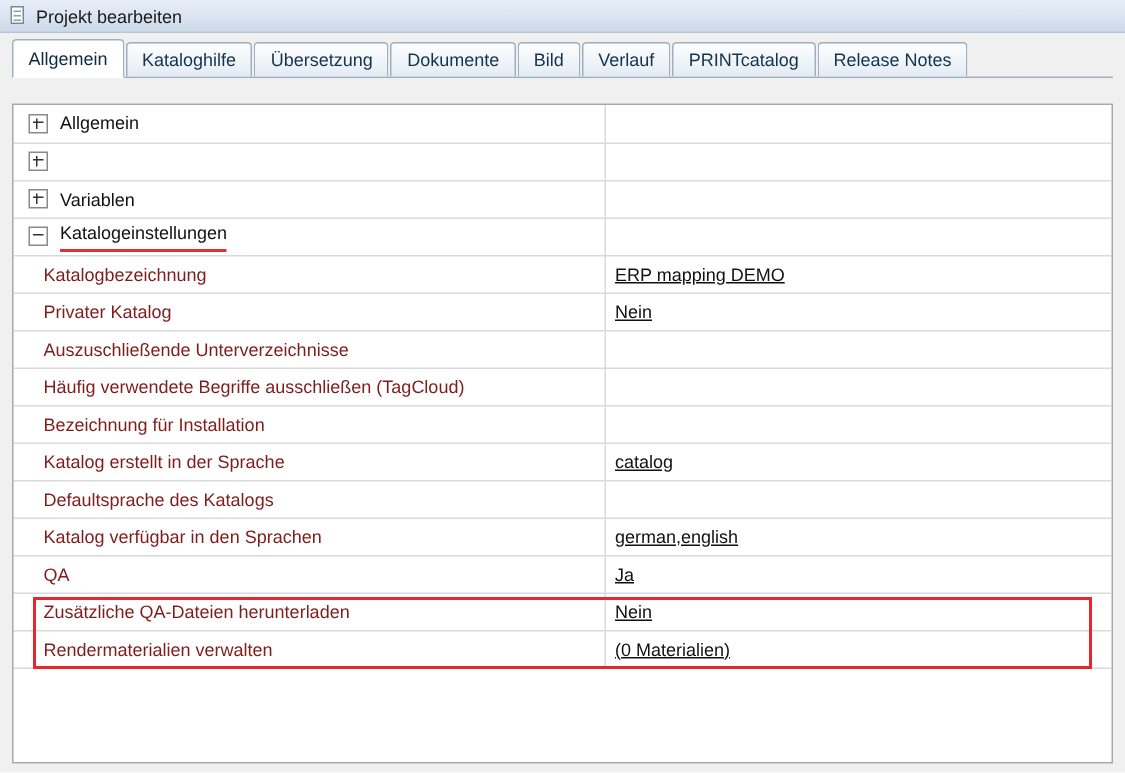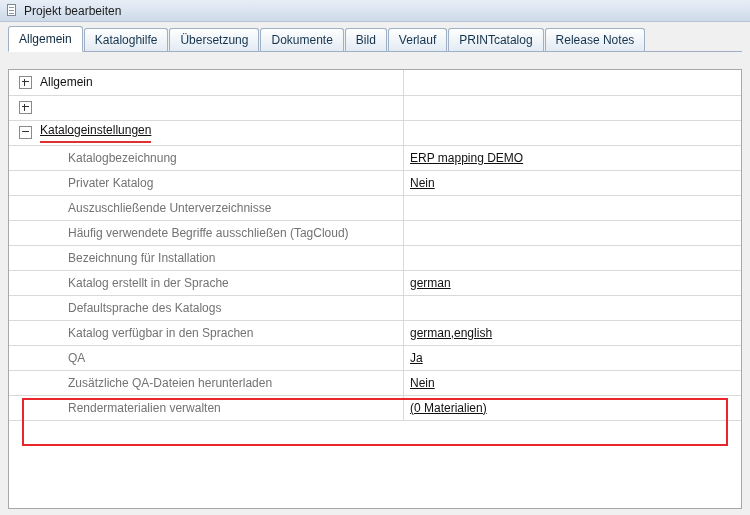--- a/index.html
+++ b/index.html
@@ -171,26 +171,25 @@
     height: 7px;
     background: #333333;
   }
   .group-label {
     font-size: 12px;
     color: #111111;
   }
   .group-label.underlined {
     border-bottom: 2px solid #e03131;
     padding-bottom: 4px;
-    text-decoration: underline;
   }
   .child-label {
-    padding-left: 59px;
-    font-size: 12px;
-    color: #737373;
+    padding-left: 20px;
+    font-size: 12px;
+    color: #7f1d1d;
   }
 
   
   .highlight-box {
     position: absolute;
     left: 22px;
     top: 398px;
     width: 706px;
     height: 48px;
     border: 2px solid #e8262c;
@@ -242,20 +241,29 @@
           <td class="col-name">
             <div class="cell-inner">
               <span class="expander collapsed"></span>
             </div>
           </td>
           <td class="col-value"></td>
         </tr>
         <tr>
           <td class="col-name">
             <div class="cell-inner">
+              <span class="expander collapsed"></span>
+              <span class="group-label">Variablen</span>
+            </div>
+          </td>
+          <td class="col-value"></td>
+        </tr>
+        <tr>
+          <td class="col-name">
+            <div class="cell-inner">
               <span class="expander"></span>
               <span class="group-label underlined">Katalogeinstellungen</span>
             </div>
           </td>
           <td class="col-value"></td>
         </tr>
         <tr>
           <td class="col-name">
             <div class="cell-inner">
                 <span class="child-label">Katalogbezeichnung</span>
@@ -294,21 +302,21 @@
               </div>
           </td>
           <td class="col-value"></td>
         </tr>
         <tr>
           <td class="col-name">
             <div class="cell-inner">
                 <span class="child-label">Katalog erstellt in der Sprache</span>
               </div>
           </td>
-          <td class="col-value">german</td>
+          <td class="col-value">catalog</td>
         </tr>
         <tr>
           <td class="col-name">
             <div class="cell-inner">
                 <span class="child-label">Defaultsprache des Katalogs</span>
               </div>
           </td>
           <td class="col-value"></td>
         </tr>
         <tr>

